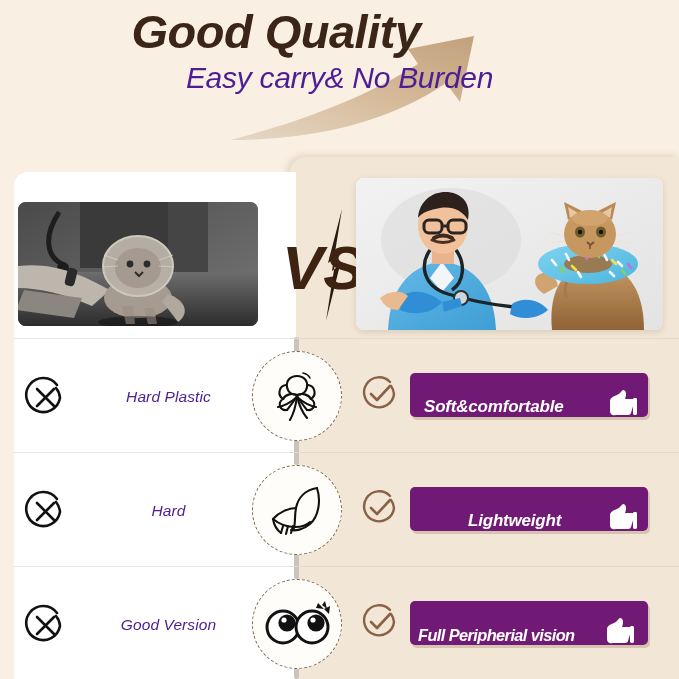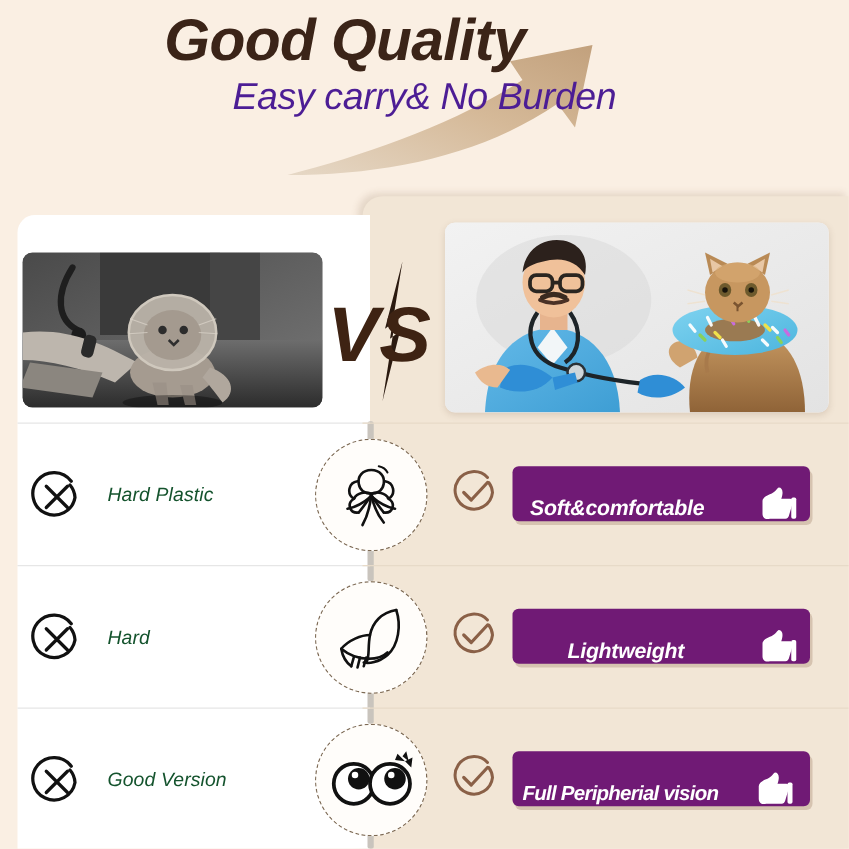--- a/index.html
+++ b/index.html
@@ -38,33 +38,33 @@
   
   .photo-shell-left{position:absolute;left:18px;top:202px;width:240px;height:124px;
     background:#fff;border-radius:8px;}
   .photo-left{position:absolute;left:0;top:0;width:240px;height:124px;border-radius:8px;overflow:hidden;
     background:#6f6f6f;}
   .photo-shell-right{position:absolute;left:356px;top:178px;width:307px;height:152px;
     border-radius:8px;overflow:hidden;background:#f3f3f3;
     box-shadow:0 2px 6px rgba(110,80,55,.18);}
 
   .vs{
-    position:absolute;left:246px;top:207px;width:100px;height:118px;
+    position:absolute;left:266px;top:207px;width:100px;height:118px;
   }
 
   
   .rows{position:absolute;left:0;top:0;width:679px;height:679px;}
   .row{position:absolute;left:0;width:679px;height:113px;}
   .row-sep{position:absolute;left:14px;width:282px;height:1px;background:#e6e6e6;}
   .row-sep-r{position:absolute;left:290px;width:389px;height:1px;background:#e7dac8;}
 
   .x-icon{position:absolute;left:24px;width:42px;height:42px;}
   .neg-label{
-    position:absolute;left:86px;width:165px;text-align:left;
-    font-size:15.5px;font-style:italic;color:#14532d;font-weight:400;
+    position:absolute;left:86px;width:165px;text-align:center;
+    font-size:15.5px;font-style:italic;color:#4c1d95;font-weight:400;
     letter-spacing:.1px;
   }
 
   .circle-badge{
     position:absolute;left:252px;width:90px;height:90px;border-radius:50%;
     background:#fffdfa;border:1.3px dashed #7d6a55;
     display:flex;align-items:center;justify-content:center;
     box-sizing:border-box;
   }
   .connector{position:absolute;left:294px;width:5px;background:#c9c4bd;border-radius:2px;}
@@ -342,21 +342,21 @@
       </div>
 
       <div class="check-icon" style="top:35px;">
         <svg width="38" height="38" viewBox="0 0 38 38">
           <path d="M30 7 A15 15 0 1 0 34 19 A15 15 0 0 0 31 11" fill="none" stroke="#8a6047" stroke-width="2.4" stroke-linecap="round"></path>
           <path d="M11 19 l6 6 l13 -14" fill="none" stroke="#8a6047" stroke-width="2.6" stroke-linecap="round" stroke-linejoin="round"></path>
         </svg>
       </div>
 
       <div class="pill" style="top:33px;">
-        <span class="pill-label" style="margin-left:30px;">Lightweight</span>
+        <span class="pill-label" style="margin-left:44px;">Lightweight</span>
         <span class="thumb">
           <svg width="30" height="28" viewBox="0 0 30 28">
             <path d="M2 12 C2 9 6 7 9 6 C13 4 14 1 15 1 C18 1 19 5 17 10 h7 c2 0 3 2 2 4 l-3 10 c-1 2 -2 2 -4 2 H8 C4 27 2 25 2 22 Z" fill="#fff"></path>
             <rect x="25" y="9" width="4" height="17" rx="1.4" fill="#fff"></rect>
           </svg>
         </span>
       </div>
     </div>
 
     <div class="row" style="top:568px;">

